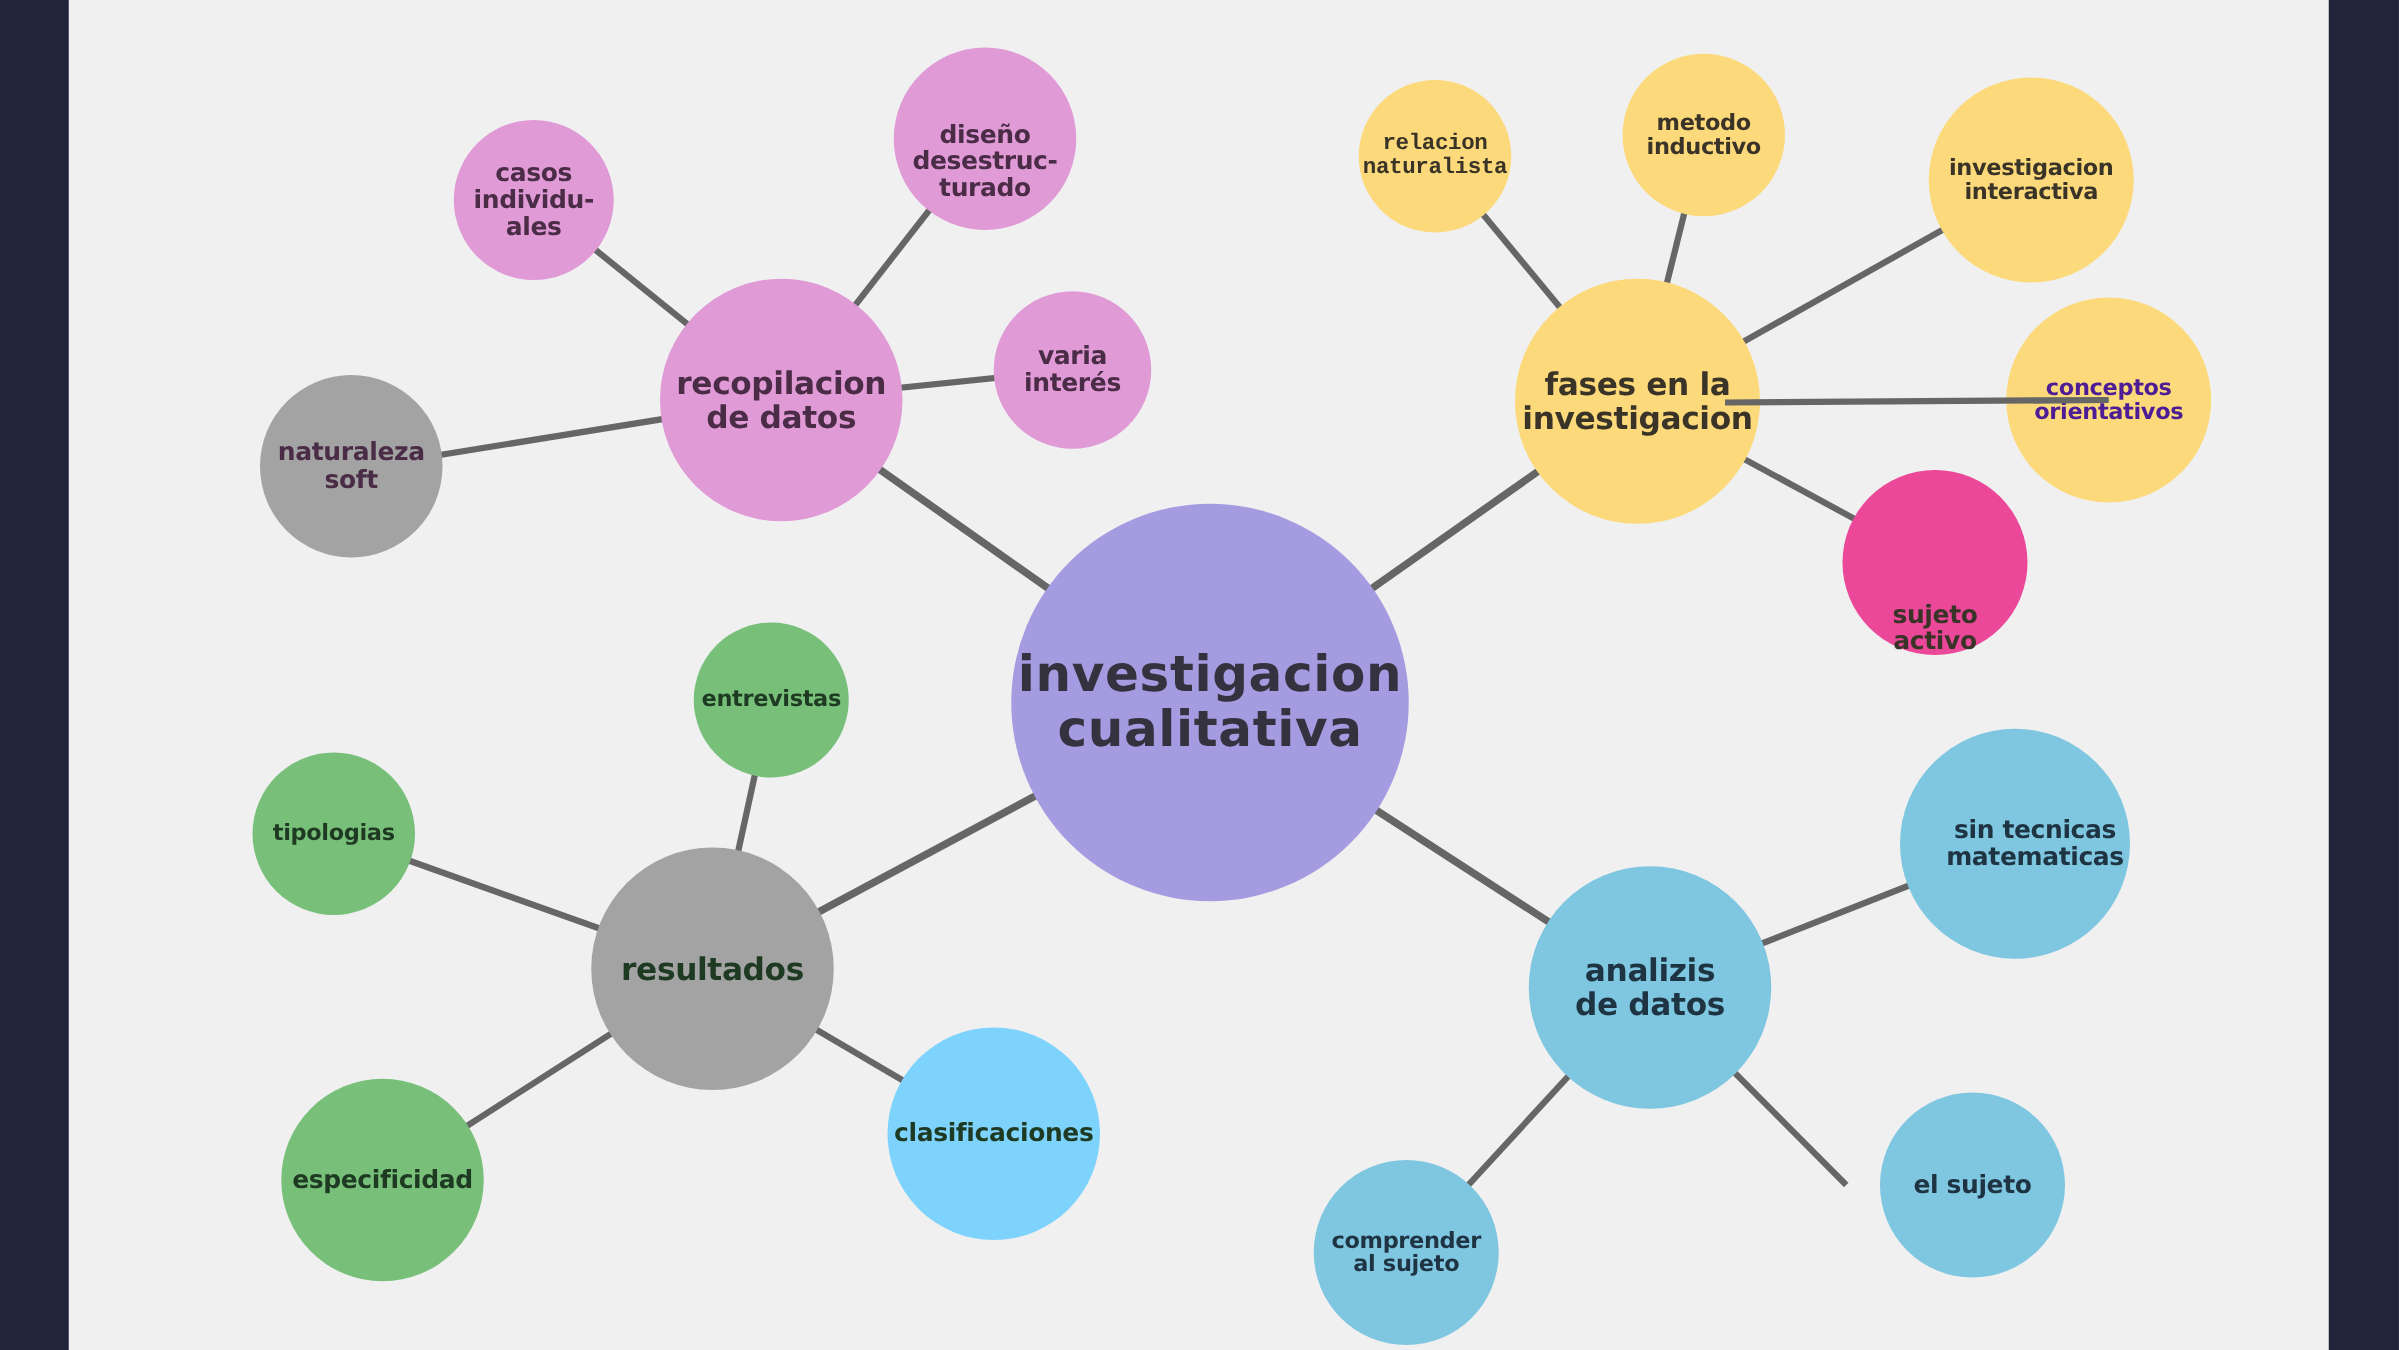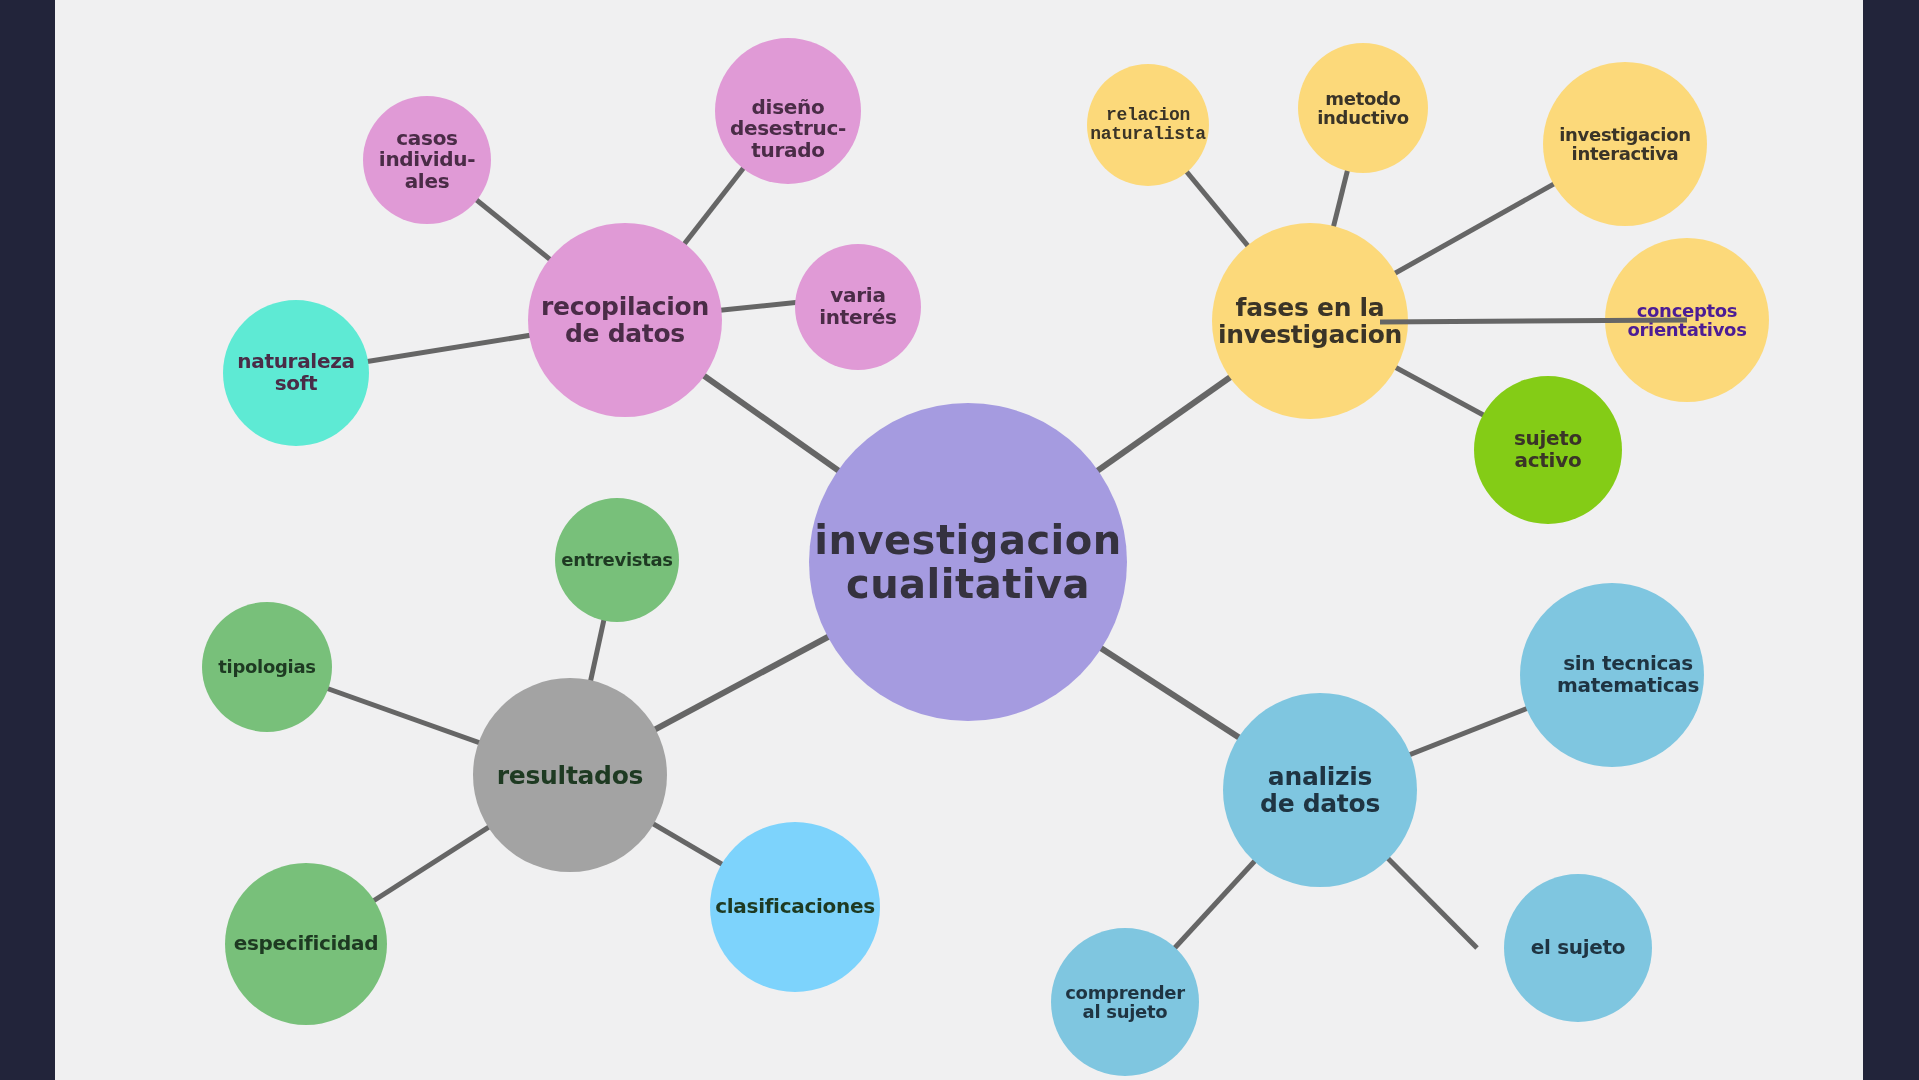--- a/index.html
+++ b/index.html
@@ -73,25 +73,25 @@
       <div class="node leaf" style="left: 363px; top: 96px; width: 128px; height: 128px; background: rgb(224, 154, 214); align-items: center;">
         <span class="node-label" style="color: rgb(74, 44, 71);">casos
 individu-
 ales</span>
       </div>
       <div class="node leaf" style="left: 715px; top: 38px; width: 146px; height: 146px; background: rgb(224, 154, 214);">
         <span class="node-label" style="color: rgb(74, 44, 71); margin-top: 36px;">diseño
 desestruc-
 turado</span>
       </div>
-      <div class="node leaf" style="left: 795px; top: 244px; width: 126px; height: 126px; background: rgb(224, 154, 214);">
+      <div class="node leaf" style="left: 795px; top: 233px; width: 126px; height: 126px; background: rgb(224, 154, 214);">
         <span class="node-label" style="color: rgb(74, 44, 71);">varia
 interés</span>
       </div>
-      <div class="node leaf" style="left: 223px; top: 300px; width: 146px; height: 146px; background: #5eead4;">
+      <div class="node leaf" style="left: 208px; top: 300px; width: 146px; height: 146px; background: #a3a3a3;">
         <span class="node-label" style="color: rgb(74, 44, 71);">naturaleza
 soft</span>
       </div>
       <div class="node branch" style="left: 1212px; top: 223px; width: 196px; height: 196px; background: rgb(252, 217, 122);">
         <span class="node-label" style="color: rgb(58, 52, 40);">fases en la
 investigacion</span>
       </div>
       <div class="node leaf small" style="left: 1087px; top: 64px; width: 122px; height: 122px; background: rgb(252, 217, 122); font-family: Liberation Mono, monospace;">
         <span class="node-label" style="color: rgb(58, 52, 40);">relacion
 naturalista</span>
@@ -101,21 +101,21 @@
 inductivo</span>
       </div>
       <div class="node leaf small" style="left: 1543px; top: 62px; width: 164px; height: 164px; background: rgb(252, 217, 122);">
         <span class="node-label" style="color: rgb(58, 52, 40);">investigacion
 interactiva</span>
       </div>
       <div class="node leaf small" style="left: 1605px; top: 238px; width: 164px; height: 164px; background: rgb(252, 217, 122);">
         <span class="node-label" style="color: #4c1d95;">conceptos
 orientativos</span>
       </div>
-      <div class="node leaf" style="left: 1474px; top: 376px; width: 148px; height: 148px; background: #84cc16;">
+      <div class="node leaf" style="left: 1474px; top: 376px; width: 148px; height: 148px; background: #ec4899; align-items: flex-end;">
         <span class="node-label" style="color: rgb(58, 52, 40);">sujeto
 activo</span>
       </div>
       <div class="node branch" style="left: 473px; top: 678px; width: 194px; height: 194px; background: #a3a3a3;">
         <span class="node-label" style="color: rgb(30, 58, 34);">resultados</span>
       </div>
       <div class="node leaf small" style="left: 555px; top: 498px; width: 124px; height: 124px; background: rgb(120, 192, 122);">
         <span class="node-label" style="color: rgb(30, 58, 34);">entrevistas</span>
       </div>
       <div class="node leaf small" style="left: 202px; top: 602px; width: 130px; height: 130px; background: rgb(120, 192, 122);">

